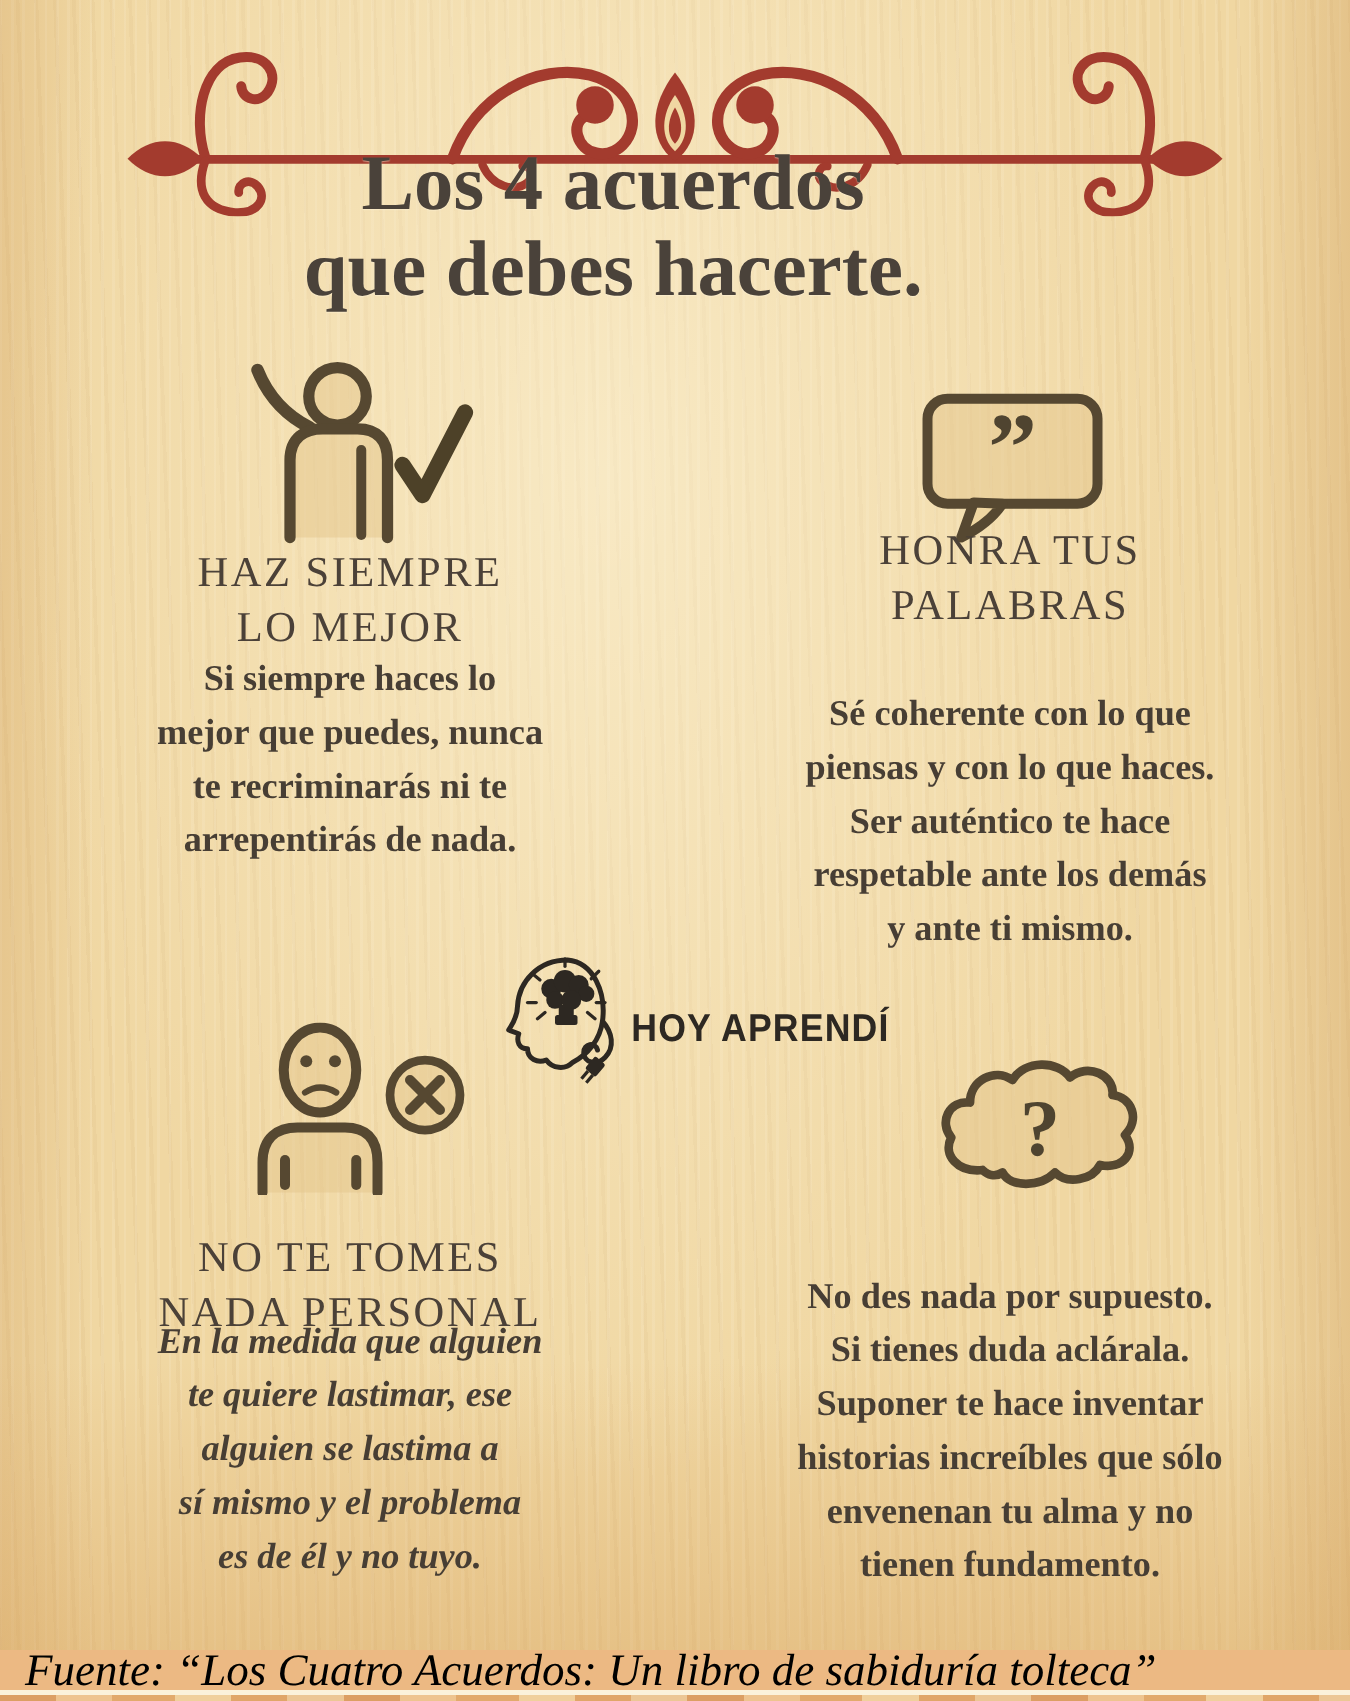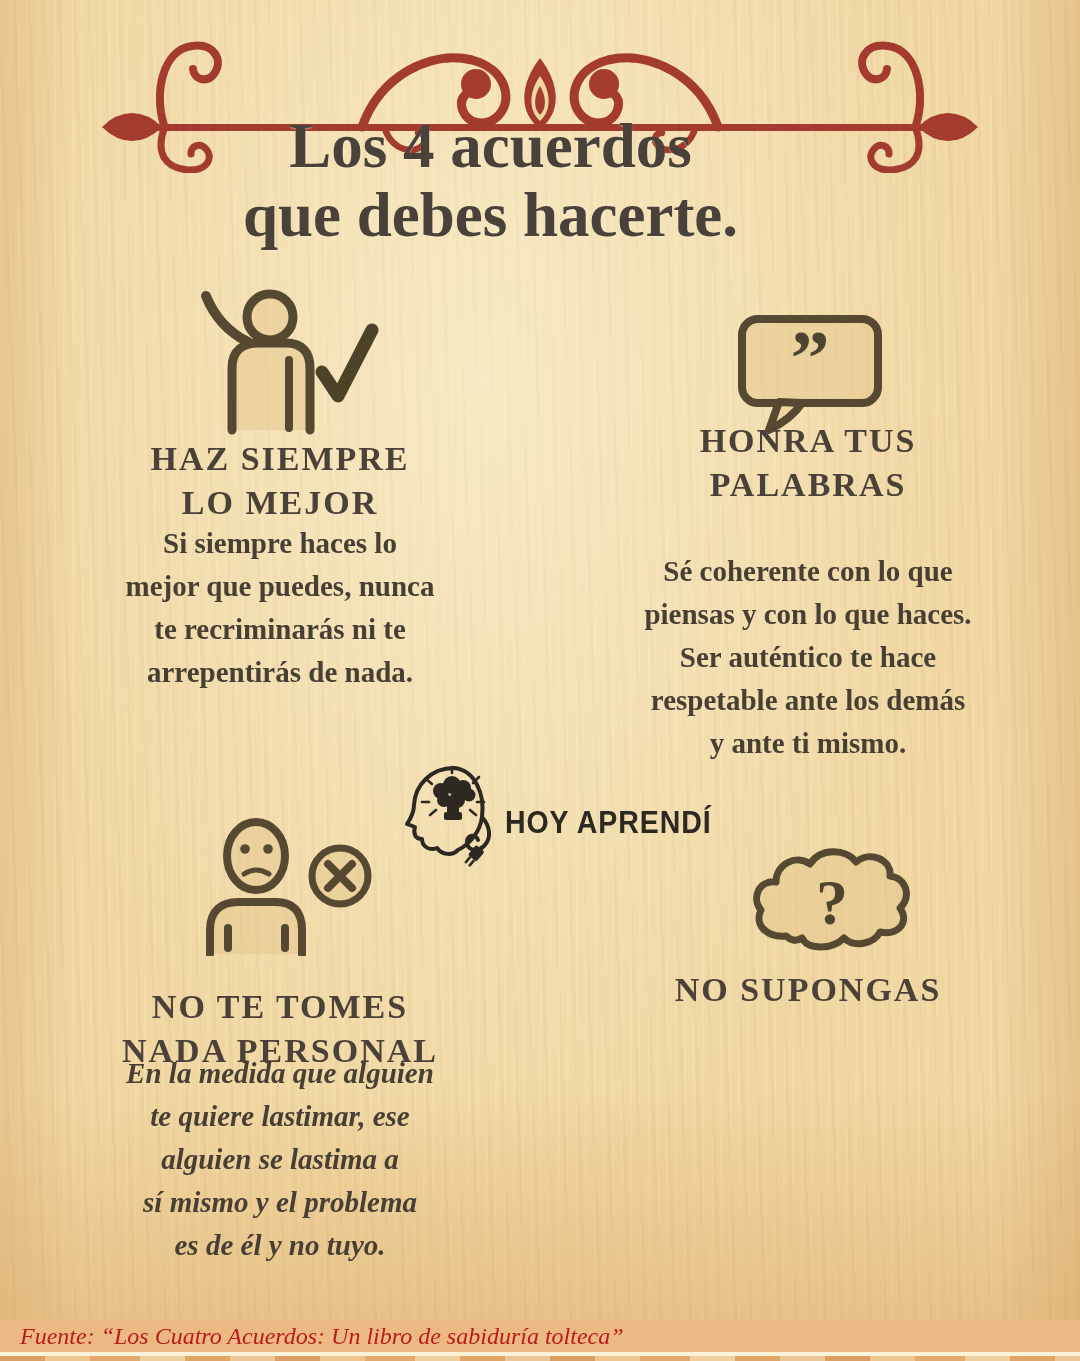--- a/index.html
+++ b/index.html
@@ -15,40 +15,40 @@
       repeating-linear-gradient(88deg, rgba(168,118,58,0.06) 0 3px, rgba(0,0,0,0) 3px 15px);
   }
   .abs{position:absolute;}
   .pre{white-space:pre-line;}
   .title{
     left:0; top:112px; width:981px; text-align:center;
     font-size:63px; font-weight:bold; line-height:1.1; color:#4a423a;
     text-shadow:0 1px 1px rgba(255,245,220,.5);
   }
   .heading{
-    font-size:34px; font-weight:bold; letter-spacing:2px; line-height:1.28;
+    font-size:34px; font-weight:normal; letter-spacing:2px; line-height:1.28;
     color:#4b4138; text-align:center;
   }
   .body-text{
     font-size:29px; font-weight:bold; line-height:1.48;
     color:#473e34; text-align:center;
   }
   .col-left{left:30px; width:500px;}
   .col-right{left:558px; width:500px;}
   .logo-text{
     font-family:"Liberation Sans", sans-serif; font-weight:bold;
     font-size:31px; letter-spacing:1px; color:#2d2822;
     transform:scaleX(.92); transform-origin:left center;
   }
   .footer-band{
     left:0; top:1320px; width:1080px; height:32px;
     background:#ecb983; display:flex; align-items:center;
   }
   .footer-text{
-    font-style:italic; font-size:24px; color:#b91c1c; padding-left:20px;
+    font-style:italic; font-size:36px; color:#000000; padding-left:20px;
   }
   .cream-line{left:0; top:1352px; width:1080px; height:4px; background:#fbf2da;}
   .mosaic{
     left:0; top:1356px; width:1080px; height:5px;
     background:repeating-linear-gradient(90deg,
       #dc9f63 0 45px, #eec48f 45px 90px, #e2aa6c 90px 140px,
       #f0d09c 140px 185px, #e0a668 185px 230px, #ecc795 230px 275px);
   }
   svg{display:block;}
 </style>
@@ -179,21 +179,26 @@
 te quiere lastimar, ese
 alguien se lastima a
 sí mismo y el problema
 es de él y no tuyo.</div>
 
   <svg class="abs" style="left:748px; top:840px;" width="165" height="120" viewBox="0 0 165 120" aria-hidden="true">
     <path d="M38,96 C 18,98 6,84 13,70 C 3,58 11,40 28,42 C 28,24 48,14 62,24 C 72,8 98,8 108,22 C 122,10 144,20 142,36 C 158,38 164,56 152,68 C 162,82 150,96 132,92 C 126,104 106,108 96,98 C 84,110 60,110 54,98 C 48,102 42,100 38,96 Z" stroke="#564831" stroke-width="7" fill="#e3c68c" fill-opacity=".5" stroke-linejoin="round"></path>
     <text x="84" y="84" text-anchor="middle" font-family="Liberation Serif, serif" font-weight="bold" font-size="64" fill="#4f4430">?</text>
   </svg>
 
-  <div class="abs heading pre col-right" style="top:968px;">NO SUPONGAS</div>
+  <div class="abs body-text pre col-right" style="top:1016px;">No des nada por supuesto.
+Si tienes duda aclárala.
+Suponer te hace inventar
+historias increíbles que sólo
+envenenan tu alma y no
+tienen fundamento.</div>
 
   <div class="abs footer-band">
     <span class="footer-text">Fuente: “Los Cuatro Acuerdos: Un libro de sabiduría tolteca”</span>
   </div>
   <div class="abs cream-line"></div>
   <div class="abs mosaic"></div>
 
 </div>
 
 </body></html>

